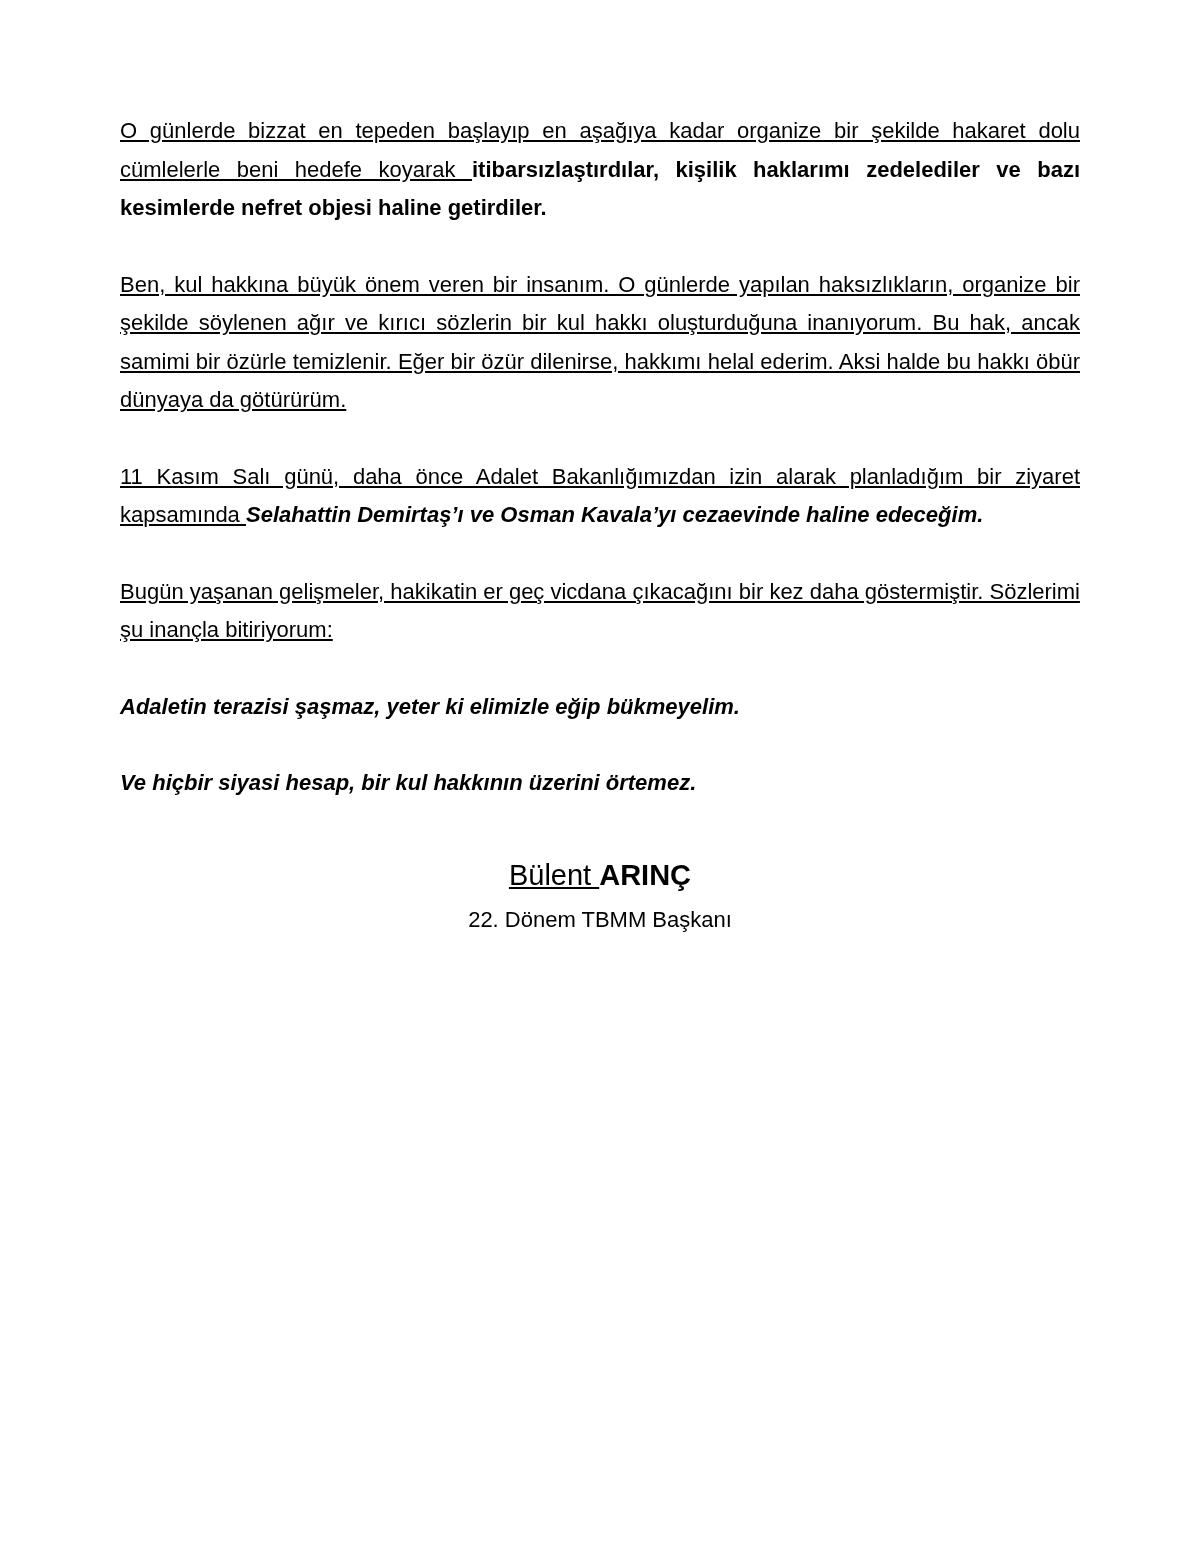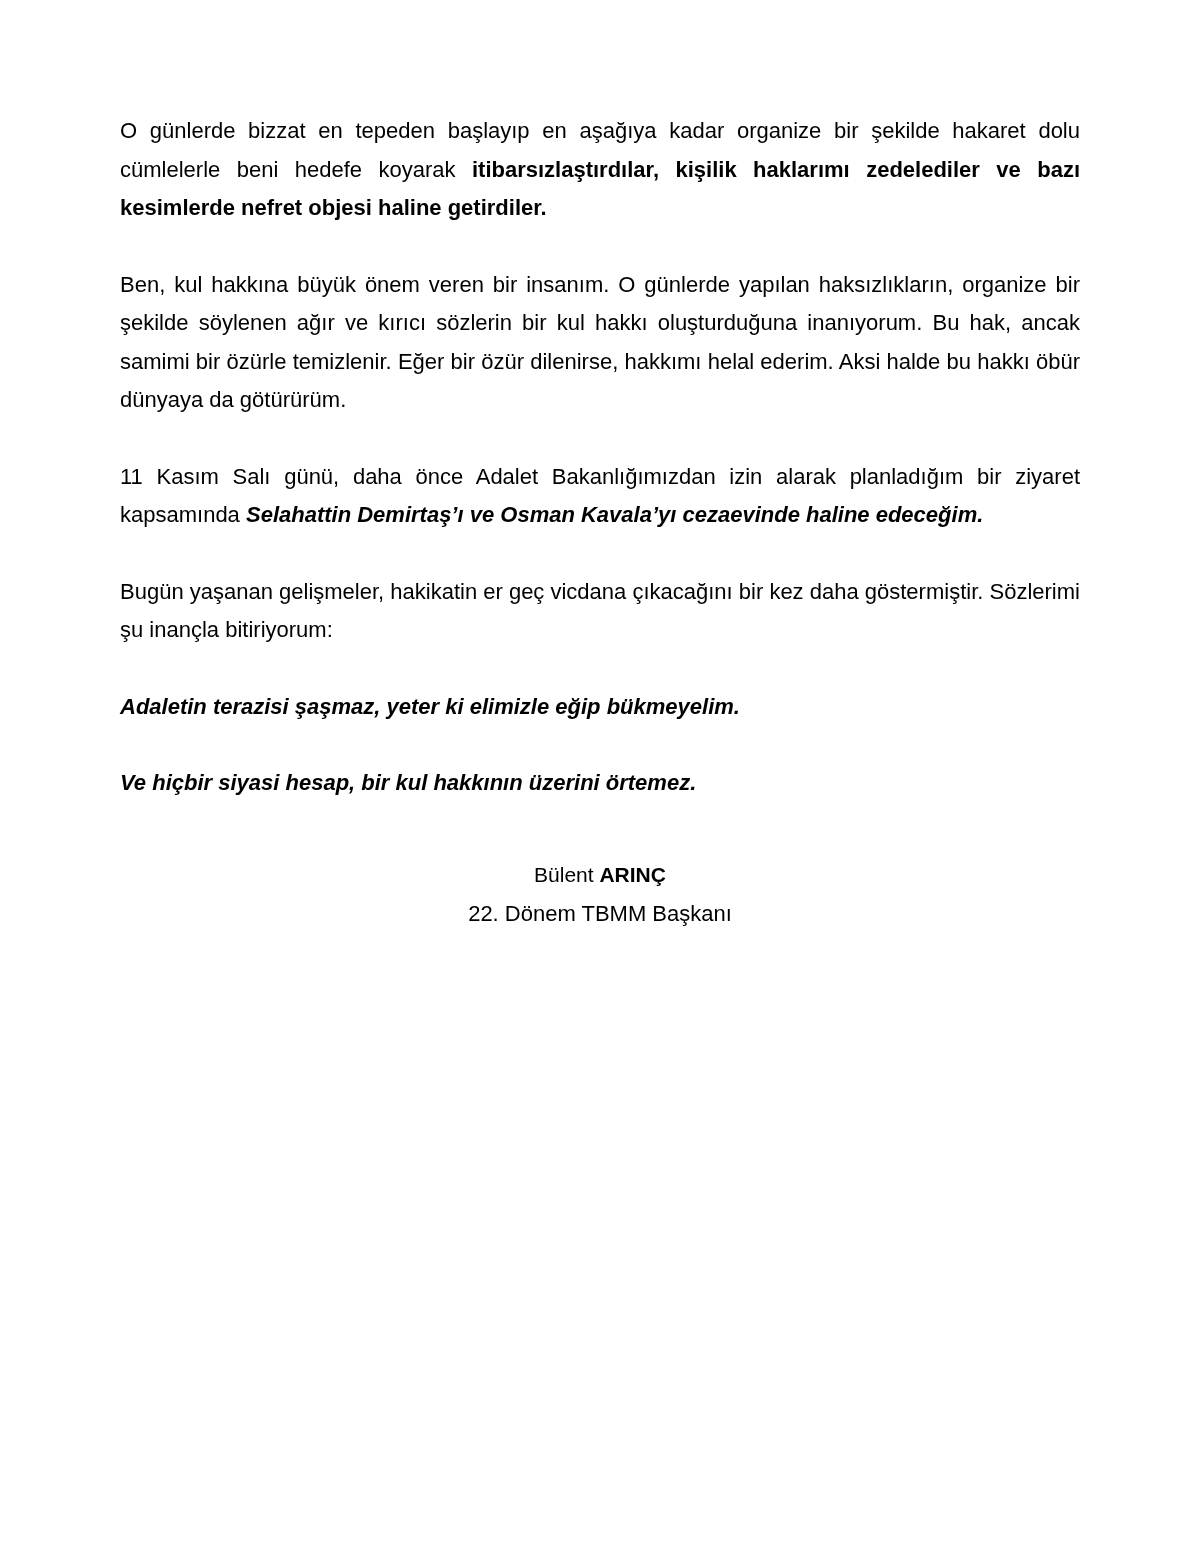--- a/index.html
+++ b/index.html
@@ -17,34 +17,35 @@
     padding: 112px 120px 0 120px;
   }
   p.para {
     font-size: 22px;
     line-height: 38.5px;
     margin: 0 0 38px 0;
     color: #000000;
   }
   p.justify { text-align: justify; }
   p.left { text-align: left; }
-  .run-normal { font-weight: normal; font-style: normal; }
+  .run-normal { font-weight: normal; font-style: normal; text-decoration: underline; }
   .run-bold { font-weight: bold; font-style: normal; }
   .run-bi { font-weight: bold; font-style: italic; text-align: center; }
   .signature {
     margin-top: 52px;
     text-align: center;
   }
   .sig-name {
-    font-size: 21px;
+    font-size: 29px;
     line-height: 40px;
   }
   .sig-title {
     font-size: 22px;
     line-height: 38.5px;
+    margin-top: 6px;
   }
 </style>
 </head>
 <body>
 
 <div class="page">
   <div class="content">
 
     <p class="para justify"><span class="run-normal">O günlerde bizzat en tepeden başlayıp en aşağıya kadar organize bir şekilde hakaret dolu cümlelerle beni hedefe koyarak </span><span class="run-bold">itibarsızlaştırdılar, kişilik haklarımı zedelediler ve bazı kesimlerde nefret objesi haline getirdiler.</span></p>
 

